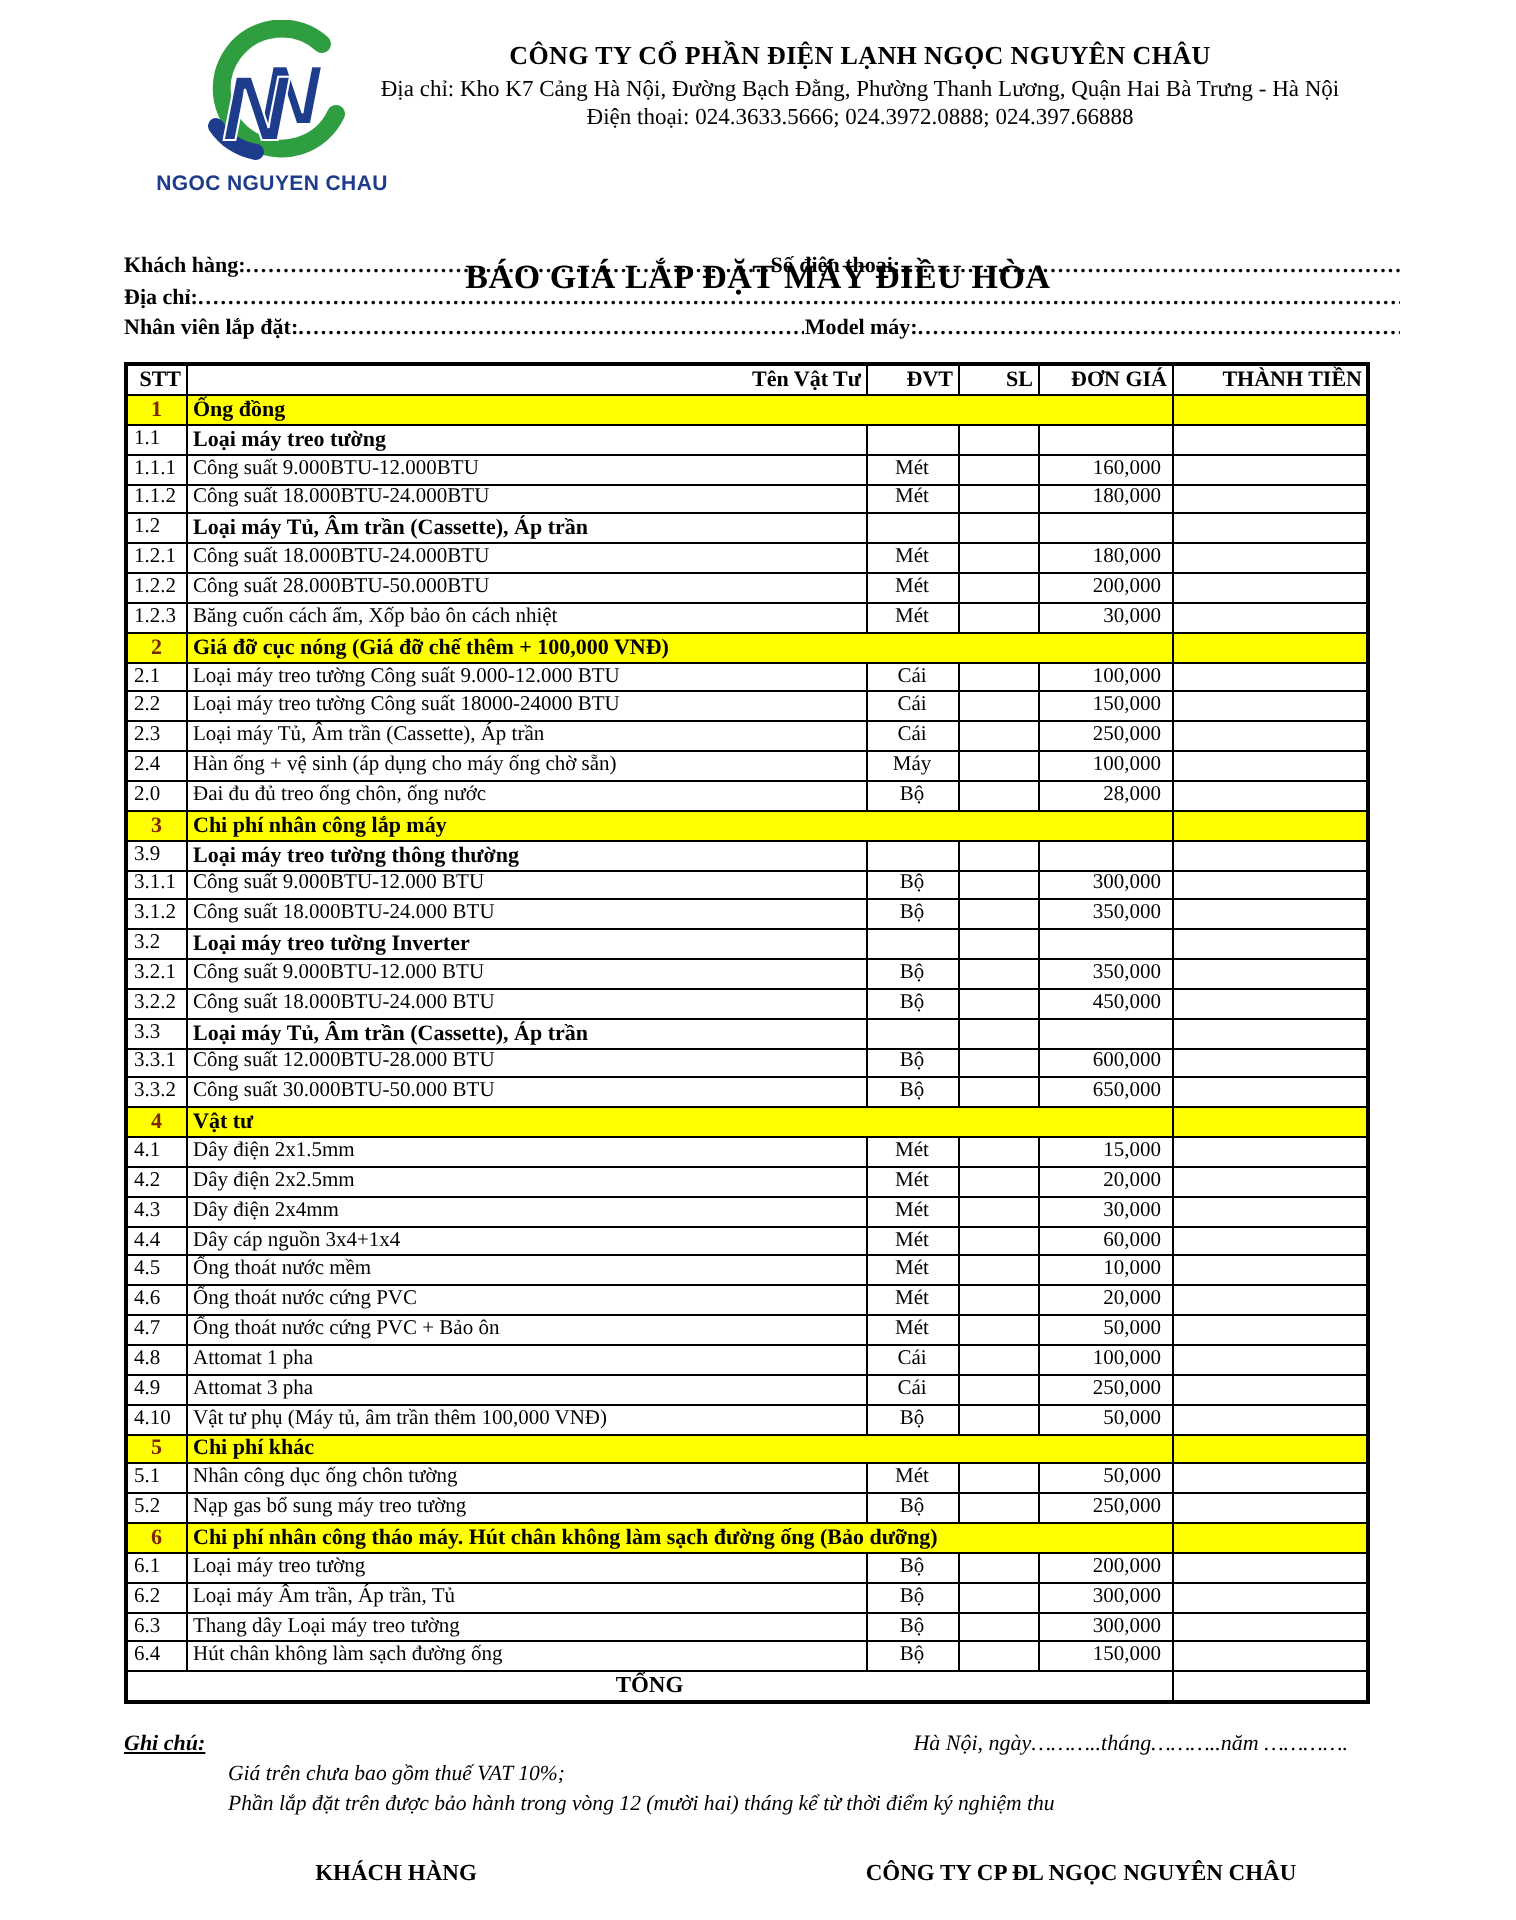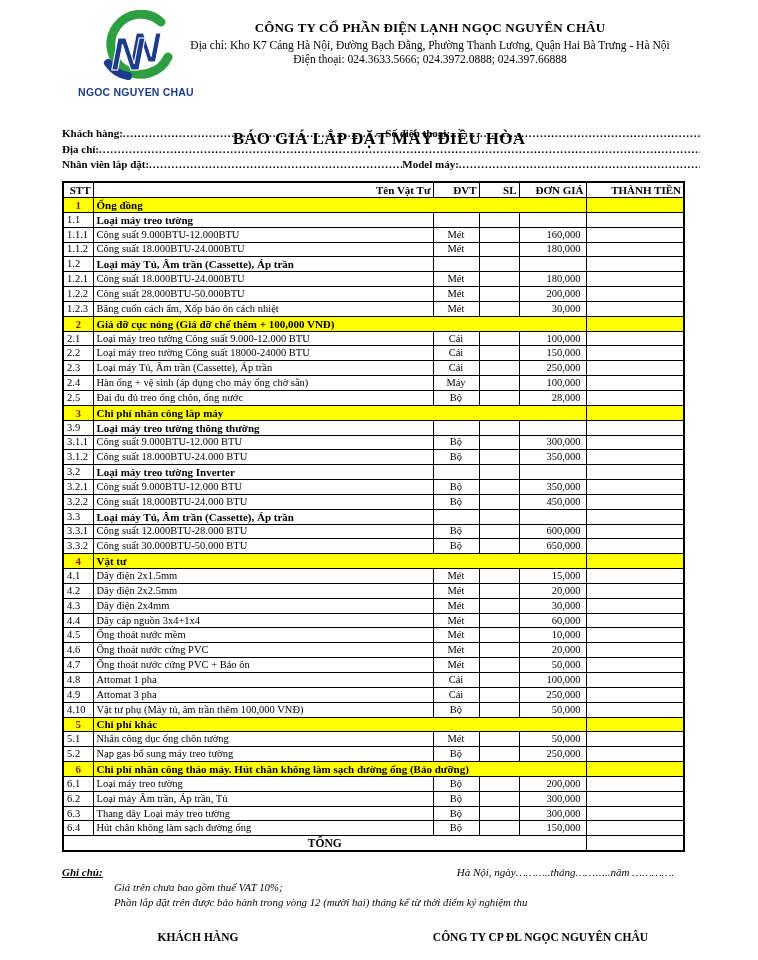--- a/index.html
+++ b/index.html
@@ -207,21 +207,21 @@
           </tr>
           <tr class="item">
             <td class="stt">2.4</td>
             <td class="name">Hàn ống + vệ sinh (áp dụng cho máy ống chờ sẵn)</td>
             <td class="dvt">Máy</td>
             <td class="sl"></td>
             <td class="gia">100,000</td>
             <td class="tt"></td>
           </tr>
           <tr class="item">
-            <td class="stt">2.5</td>
+            <td class="stt">2.0</td>
             <td class="name">Đai đu đủ treo ống chôn, ống nước</td>
             <td class="dvt">Bộ</td>
             <td class="sl"></td>
             <td class="gia">28,000</td>
             <td class="tt"></td>
           </tr>
           <tr class="section">
             <td class="stt">3</td>
             <td class="name" colspan="4">Chi phí nhân công lắp máy</td>
             <td class="tt"></td>

